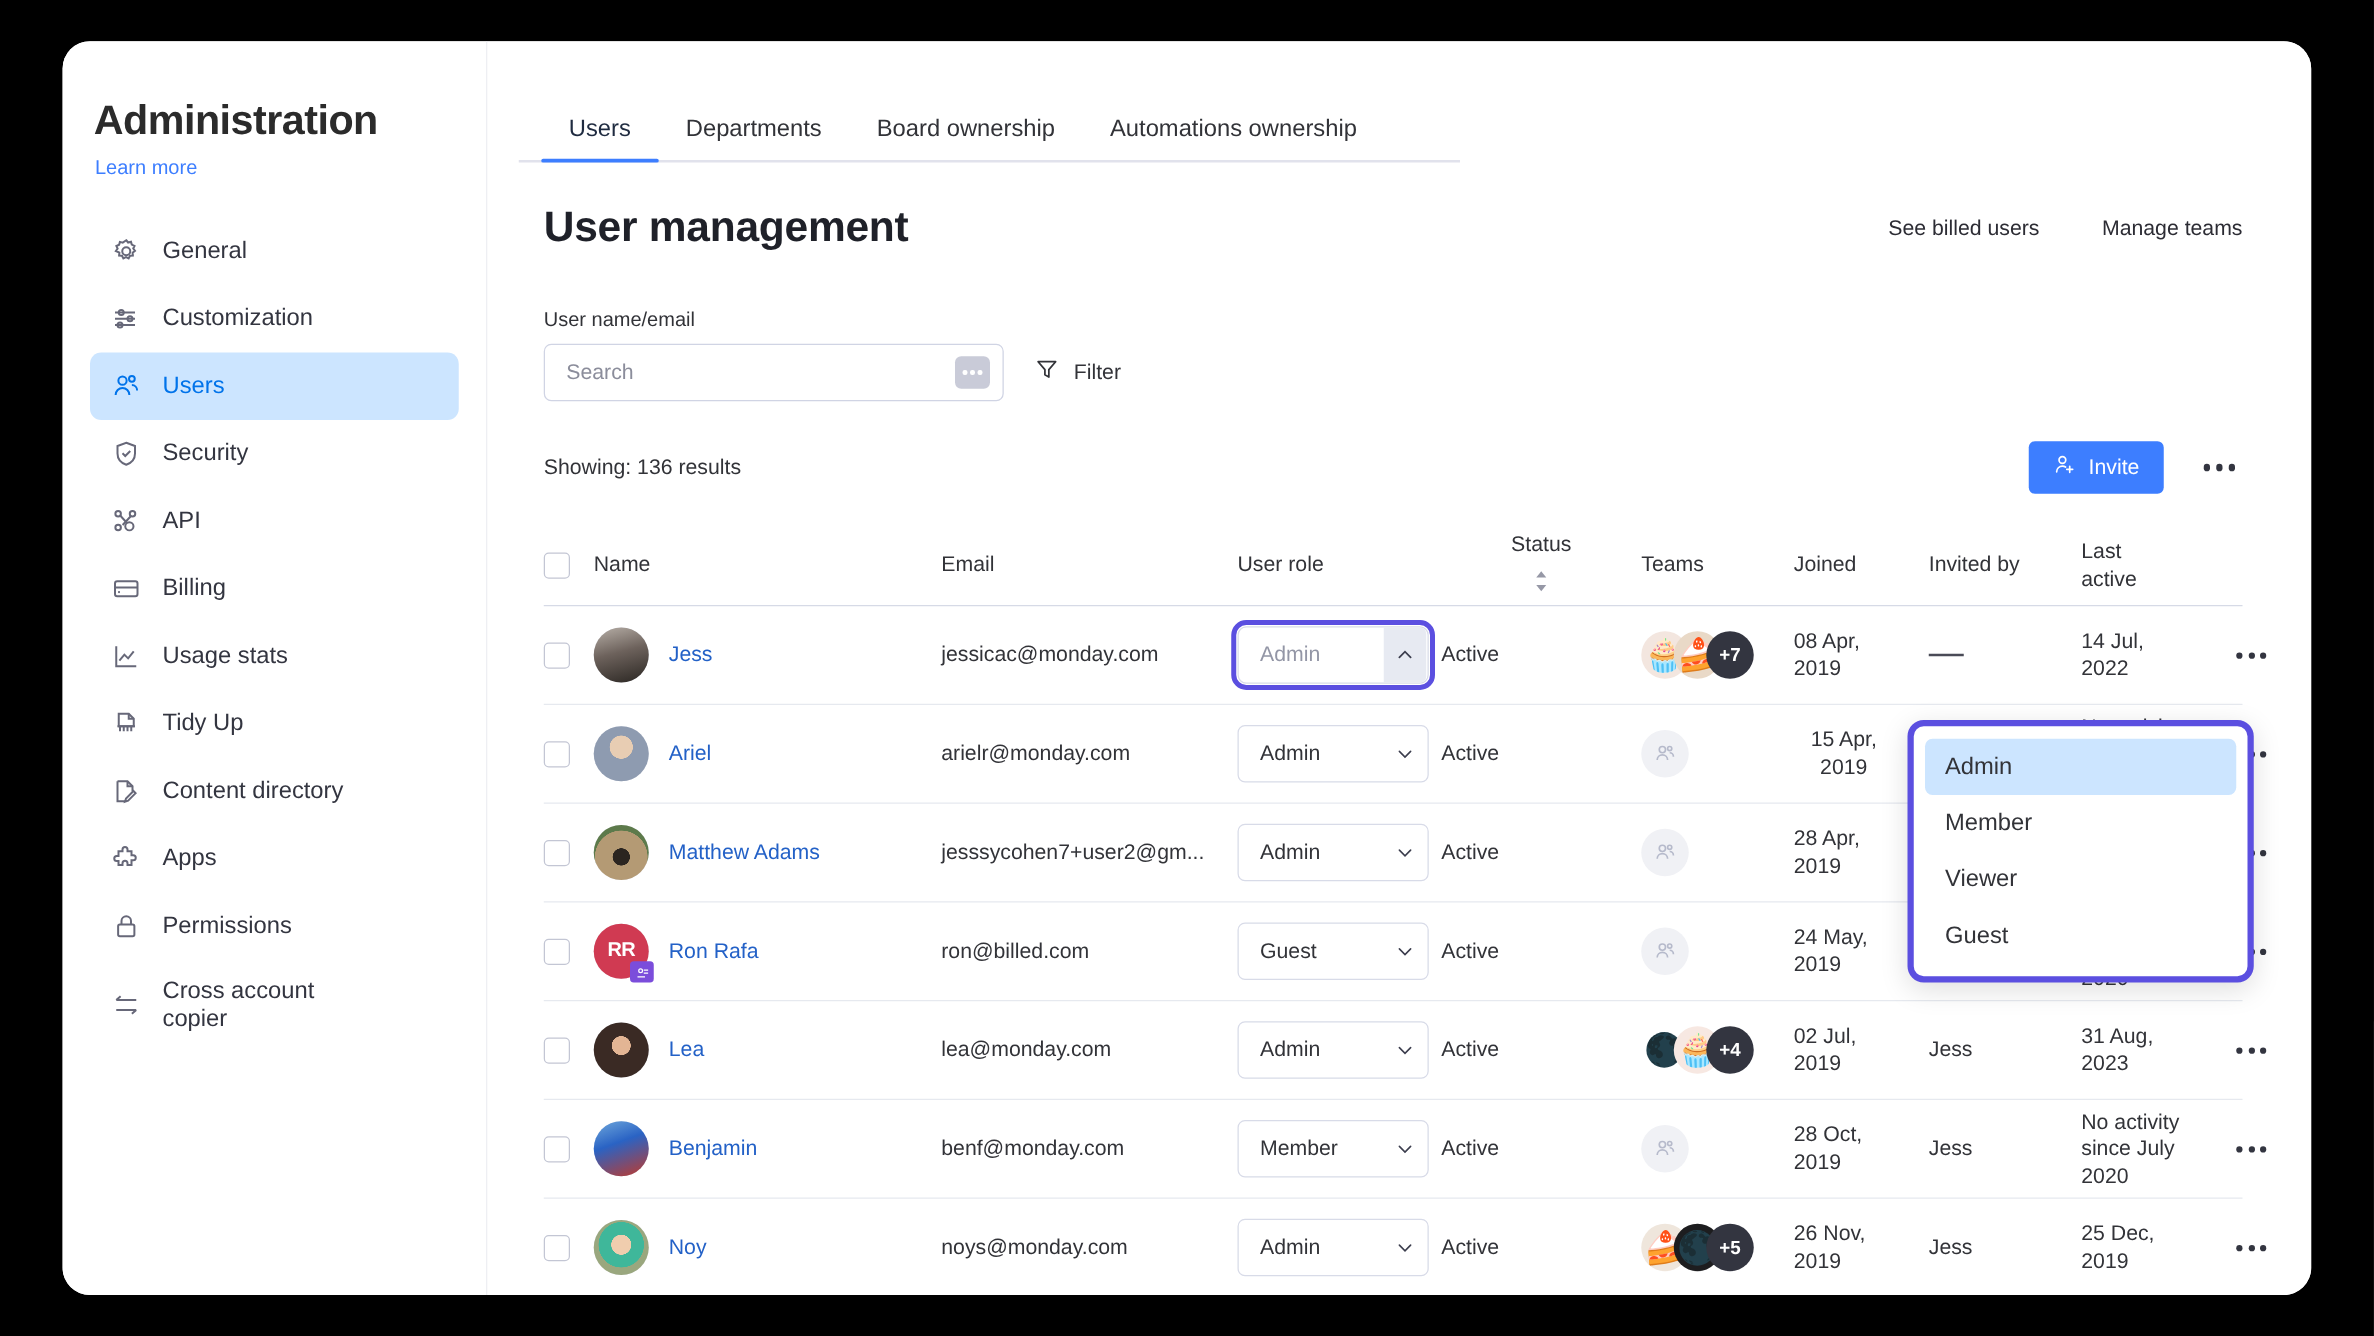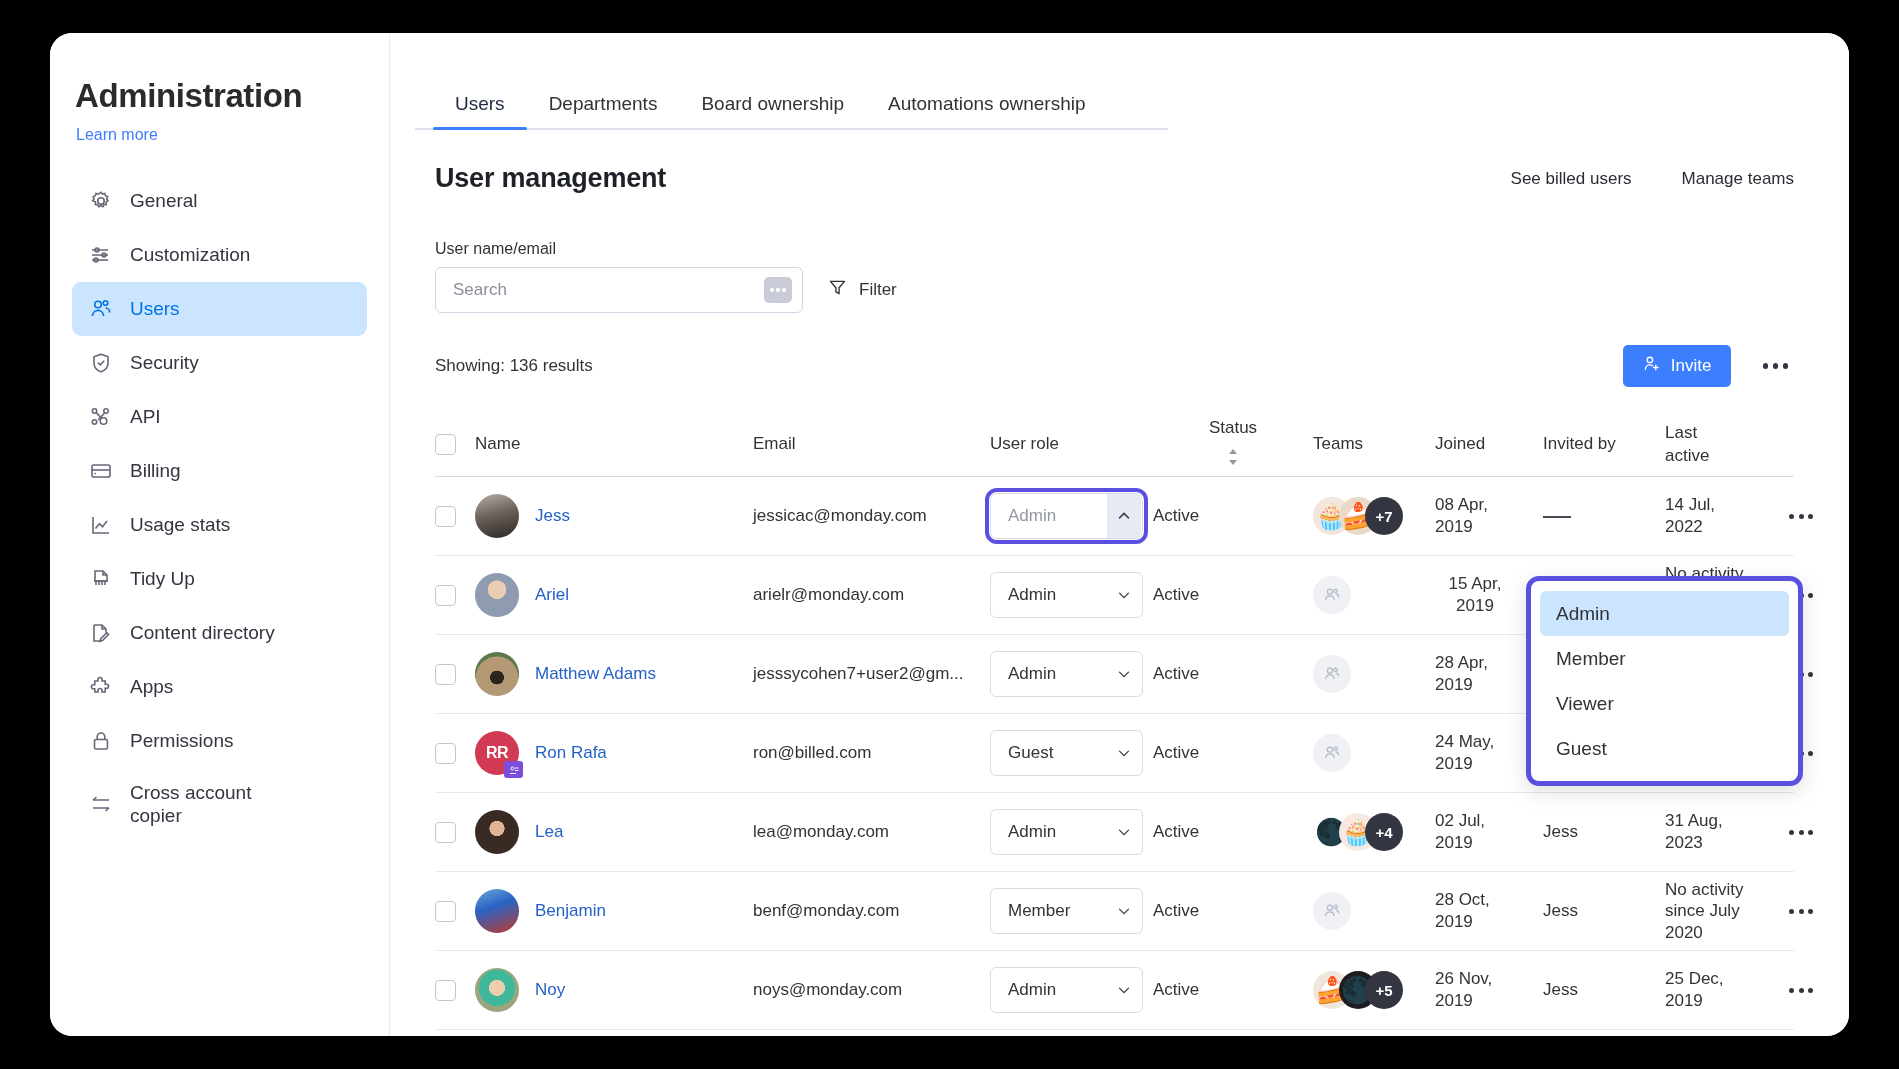--- a/index.html
+++ b/index.html
@@ -119,21 +119,21 @@
     border-radius: 2px;
   }
 
   .page-header {
     display: flex;
     align-items: center;
     justify-content: space-between;
     margin: 33px 55px 0 45px;
   }
   .page-title {
-    font-size: 27px;
+    font-size: 34px;
     font-weight: 700;
     color: #1f2129;
     letter-spacing: -0.2px;
   }
   .header-actions { display: flex; gap: 50px; }
   .header-link {
     font-size: 17px;
     color: #2c2c34;
     cursor: pointer;
   }

